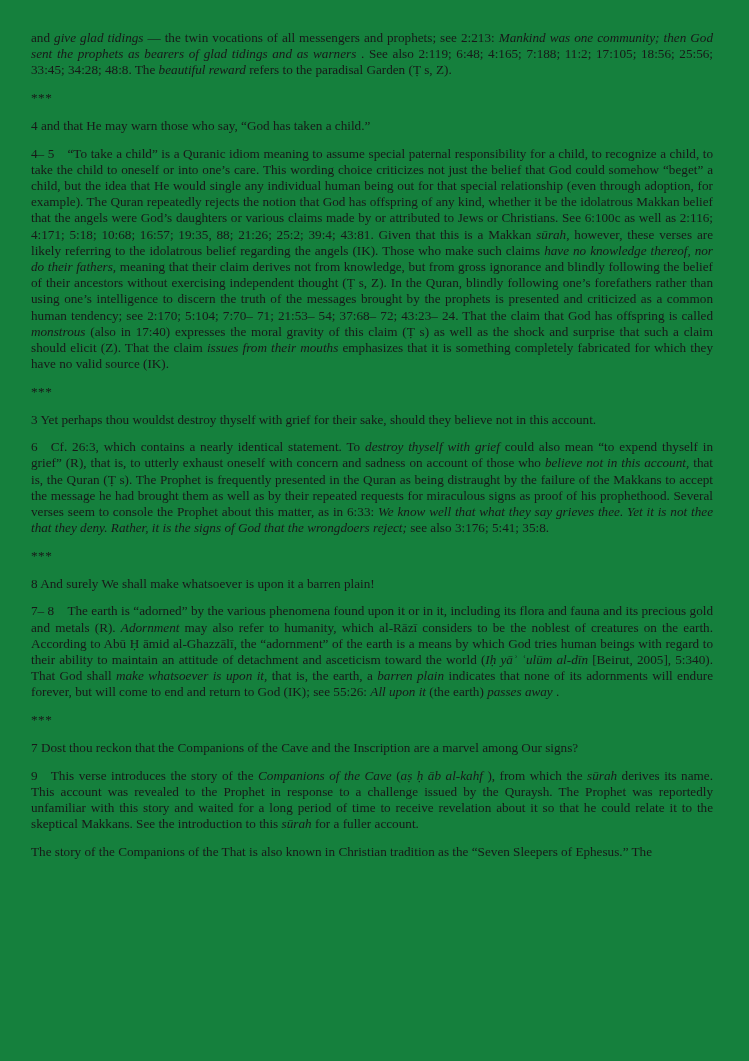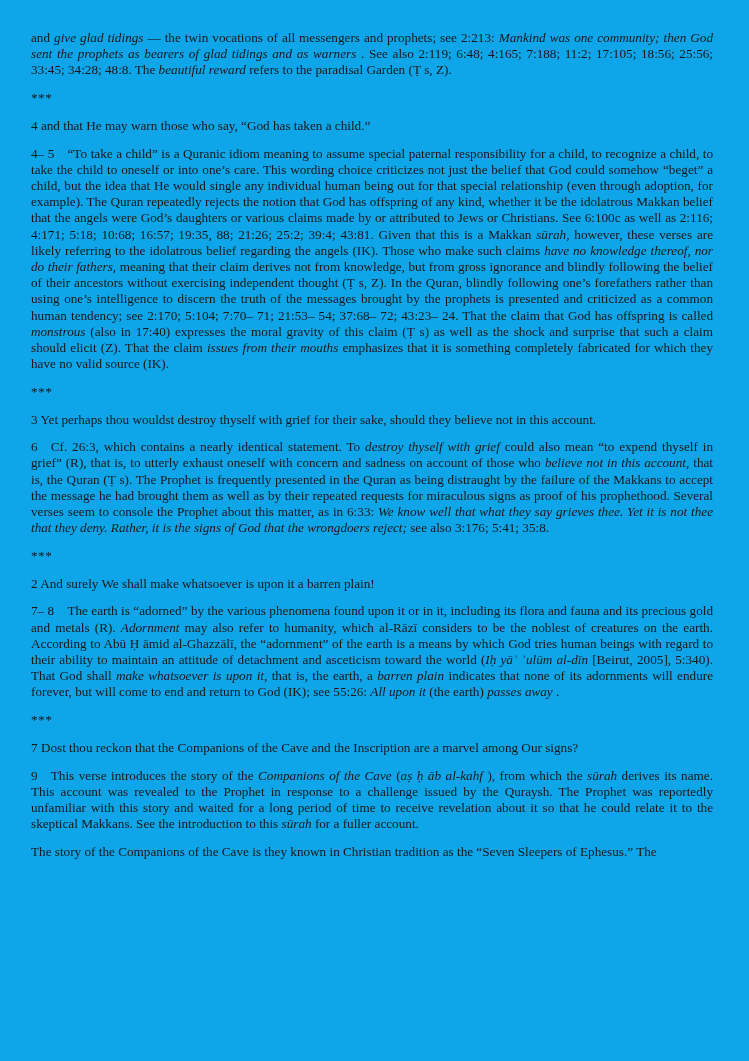--- a/index.html
+++ b/index.html
@@ -31,30 +31,30 @@
   }
   p.section-separator {
     text-align: left;
     letter-spacing: 0.5px;
   }
   .italic { font-style: italic; }
 </style>
 </head>
 <body>
 
-<div class="page" style="background: #0ea5e9; color: rgb(24, 24, 24);">
+<div class="page" style="background: #15803d; color: rgb(24, 24, 24);">
   <div class="text-column">
       <p class="body-paragraph"><span>and </span><span class="italic">give glad tidings</span><span> — the twin vocations of all messengers and prophets; see 2:213: </span><span class="italic">Mankind was one community; then God sent the prophets as bearers of glad tidings and as warners</span><span> . See also 2:119; 6:48; 4:165; 7:188; 11:2; 17:105; 18:56; 25:56; 33:45; 34:28; 48:8. The </span><span class="italic">beautiful reward</span><span> refers to the paradisal Garden (Ṭ s, Z).</span></p>
       <p class="section-separator"><span>***</span></p>
       <p class="verse-paragraph"><span>4 and that He may warn those who say, “God has taken a child.”</span></p>
       <p class="commentary-paragraph"><span>4– 5 “To take a child” is a Quranic idiom meaning to assume special paternal responsibility for a child, to recognize a child, to take the child to oneself or into one’s care. This wording choice criticizes not just the belief that God could somehow “beget” a child, but the idea that He would single any individual human being out for that special relationship (even through adoption, for example). The Quran repeatedly rejects the notion that God has offspring of any kind, whether it be the idolatrous Makkan belief that the angels were God’s daughters or various claims made by or attributed to Jews or Christians. See 6:100c as well as 2:116; 4:171; 5:18; 10:68; 16:57; 19:35, 88; 21:26; 25:2; 39:4; 43:81. Given that this is a Makkan </span><span class="italic">sūrah,</span><span> however, these verses are likely referring to the idolatrous belief regarding the angels (IK). Those who make such claims </span><span class="italic">have no knowledge thereof, nor do their fathers,</span><span> meaning that their claim derives not from knowledge, but from gross ignorance and blindly following the belief of their ancestors without exercising independent thought (Ṭ s, Z). In the Quran, blindly following one’s forefathers rather than using one’s intelligence to discern the truth of the messages brought by the prophets is presented and criticized as a common human tendency; see 2:170; 5:104; 7:70– 71; 21:53– 54; 37:68– 72; 43:23– 24. That the claim that God has offspring is called </span><span class="italic">monstrous</span><span> (also in 17:40) expresses the moral gravity of this claim (Ṭ s) as well as the shock and surprise that such a claim should elicit (Z). That the claim </span><span class="italic">issues from their mouths</span><span> emphasizes that it is something completely fabricated for which they have no valid source (IK).</span></p>
       <p class="section-separator"><span>***</span></p>
       <p class="verse-paragraph"><span>3 Yet perhaps thou wouldst destroy thyself with grief for their sake, should they believe not in this account.</span></p>
       <p class="commentary-paragraph"><span>6 Cf. 26:3, which contains a nearly identical statement. To </span><span class="italic">destroy thyself with grief</span><span> could also mean “to expend thyself in grief” (R), that is, to utterly exhaust oneself with concern and sadness on account of those who </span><span class="italic">believe not in this account,</span><span> that is, the Quran (Ṭ s). The Prophet is frequently presented in the Quran as being distraught by the failure of the Makkans to accept the message he had brought them as well as by their repeated requests for miraculous signs as proof of his prophethood. Several verses seem to console the Prophet about this matter, as in 6:33: </span><span class="italic">We know well that what they say grieves thee. Yet it is not thee that they deny. Rather, it is the signs of God that the wrongdoers reject;</span><span> see also 3:176; 5:41; 35:8.</span></p>
       <p class="section-separator"><span>***</span></p>
-      <p class="verse-paragraph"><span>2 And surely We shall make whatsoever is upon it a barren plain!</span></p>
+      <p class="verse-paragraph"><span>8 And surely We shall make whatsoever is upon it a barren plain!</span></p>
       <p class="commentary-paragraph"><span>7– 8 The earth is “adorned” by the various phenomena found upon it or in it, including its flora and fauna and its precious gold and metals (R). </span><span class="italic">Adornment</span><span> may also refer to humanity, which al-Rāzī considers to be the noblest of creatures on the earth. According to Abū Ḥ āmid al-Ghazzālī, the “adornment” of the earth is a means by which God tries human beings with regard to their ability to maintain an attitude of detachment and asceticism toward the world (</span><span class="italic">Iḥ yāʾ ʿulūm al-dīn</span><span> [Beirut, 2005], 5:340). That God shall </span><span class="italic">make whatsoever is upon it,</span><span> that is, the earth, a </span><span class="italic">barren plain</span><span> indicates that none of its adornments will endure forever, but will come to end and return to God (IK); see 55:26: </span><span class="italic">All upon it</span><span> (the earth) </span><span class="italic">passes away</span><span> .</span></p>
       <p class="section-separator"><span>***</span></p>
       <p class="verse-paragraph"><span>7 Dost thou reckon that the Companions of the Cave and the Inscription are a marvel among Our signs?</span></p>
       <p class="commentary-paragraph"><span>9 This verse introduces the story of the </span><span class="italic">Companions of the Cave</span><span> (</span><span class="italic">aṣ ḥ āb al-kahf</span><span> ), from which the </span><span class="italic">sūrah</span><span> derives its name. This account was revealed to the Prophet in response to a challenge issued by the Quraysh. The Prophet was reportedly unfamiliar with this story and waited for a long period of time to receive revelation about it so that he could relate it to the skeptical Makkans. See the introduction to this </span><span class="italic">sūrah</span><span> for a fuller account.</span></p>
-      <p class="body-paragraph"><span>The story of the Companions of the Cave is they known in Christian tradition as the “Seven Sleepers of Ephesus.” The</span></p>
+      <p class="body-paragraph"><span>The story of the Companions of the That is also known in Christian tradition as the “Seven Sleepers of Ephesus.” The</span></p>
     </div>
 </div>
 
 </body></html>

